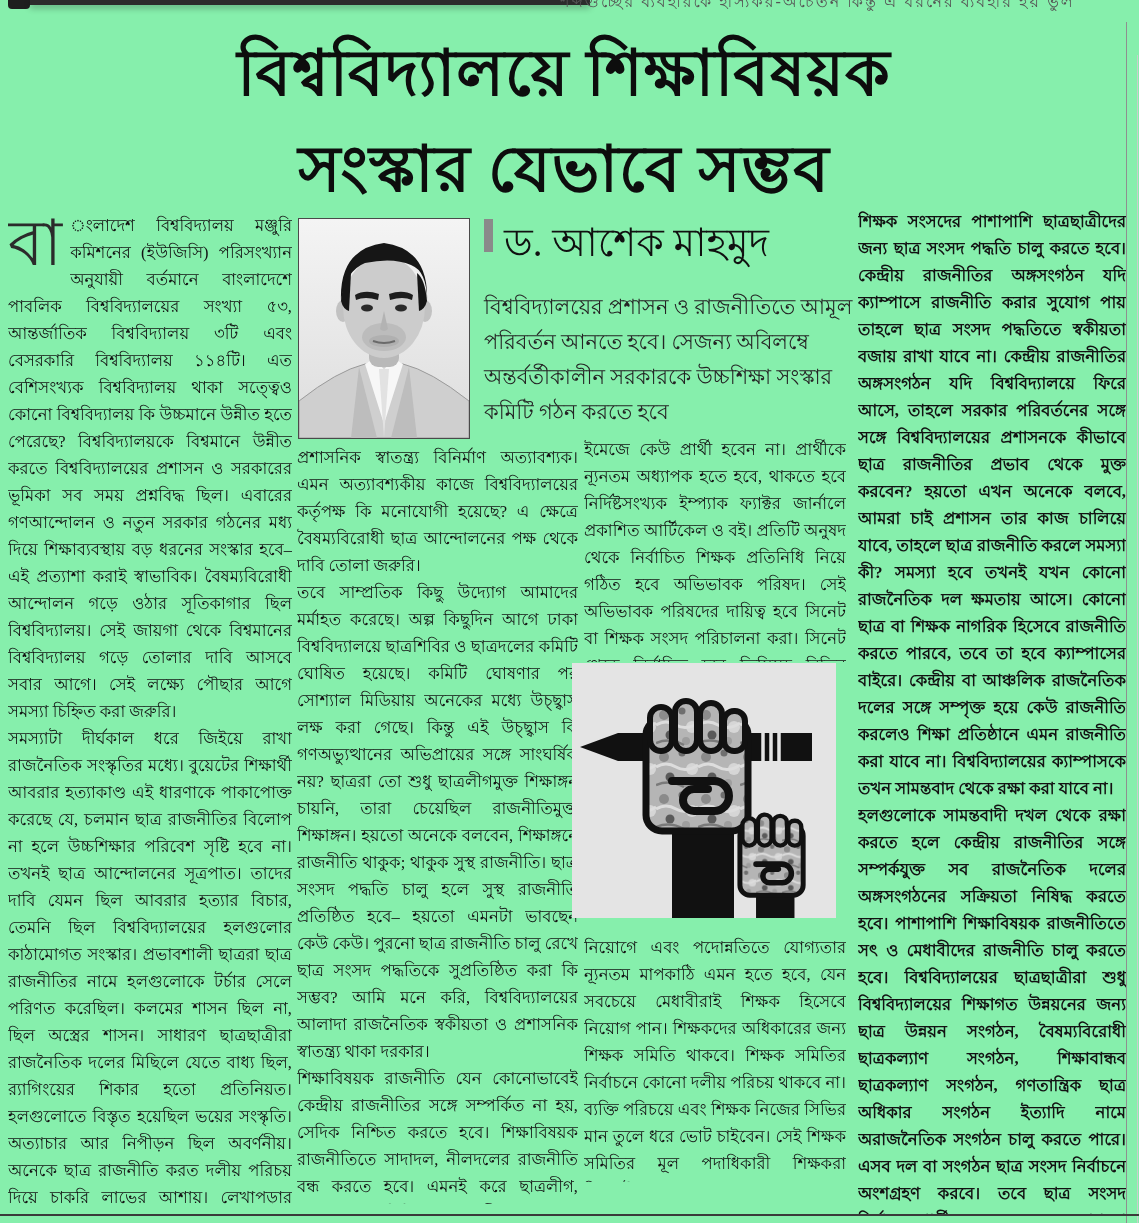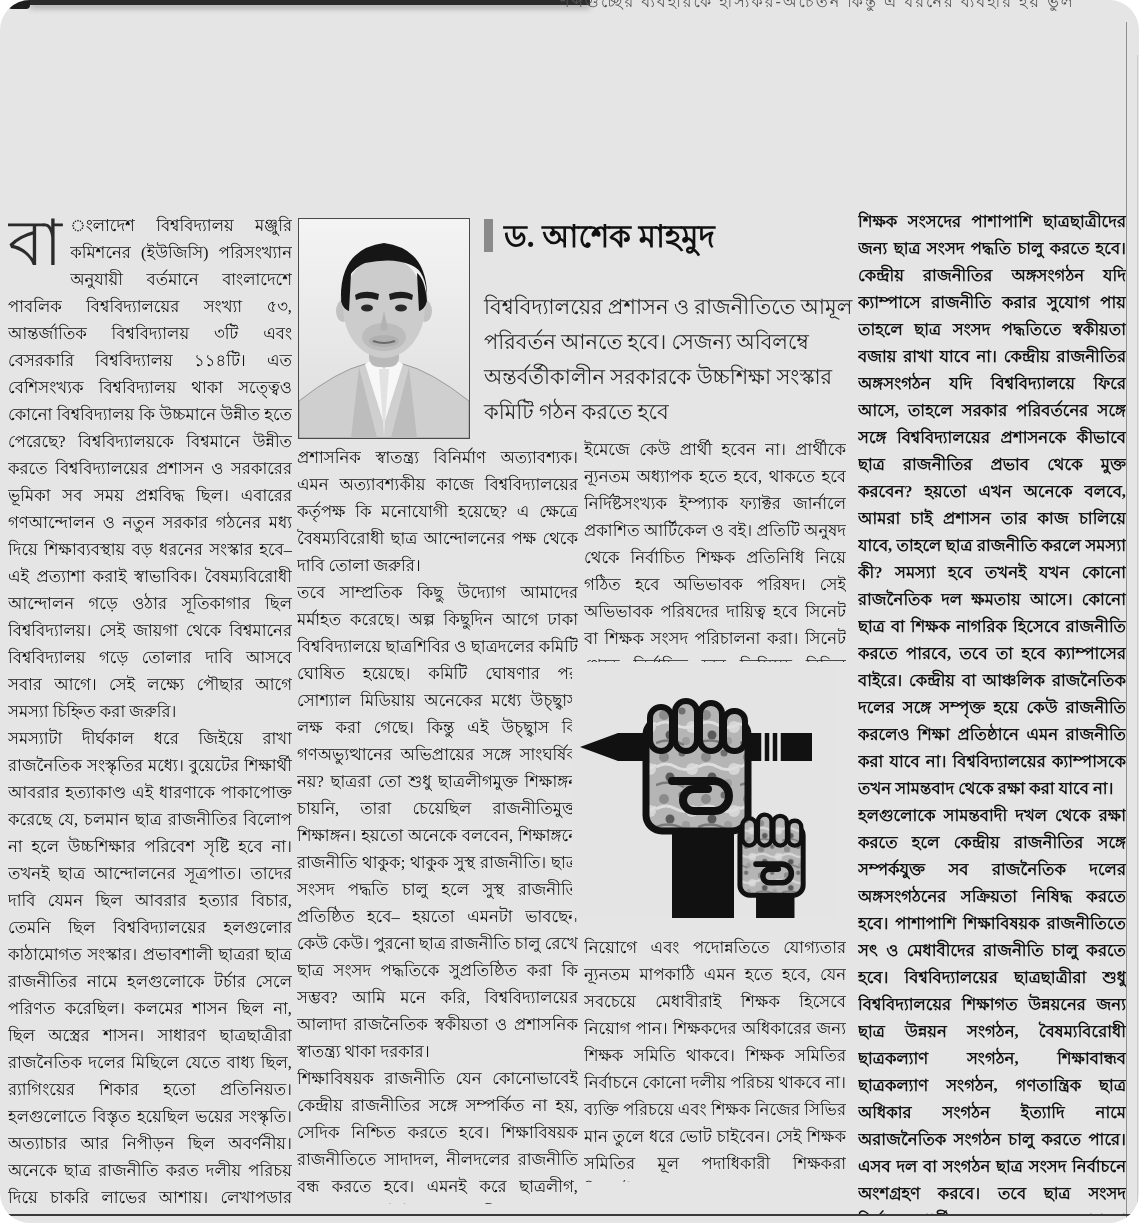--- a/index.html
+++ b/index.html
@@ -1,35 +1,35 @@
 <!DOCTYPE html>
 <html><head>
 <meta charset="utf-8">
 <style>
   html,body{margin:0;padding:0;background:#ffffff;}
   .page{
-    position:relative;width:1139px;height:1223px;background:#e5e5e5;
-    font-family:"Liberation Serif",serif;color:#111;overflow:hidden;border-radius:30px;
+    position:relative;width:1139px;height:1223px;background:#86efac;
+    font-family:"Liberation Serif",serif;color:#111;overflow:hidden;
   }
   
   .top-tab{position:absolute;left:8px;top:0;width:22px;height:9px;background:#1e1e1e;border-radius:0 0 4px 4px;}
   .top-bar{position:absolute;left:30px;top:0;width:560px;height:5px;background:#2c2c2c;box-shadow:0 3px 6px rgba(0,0,0,.30);}
   .top-clip{position:absolute;left:560px;top:0;width:579px;height:11px;overflow:hidden;}
   .top-clip span{display:block;margin-top:-11px;font-size:16px;color:#555;white-space:nowrap;letter-spacing:2px;}
   
   .right-rule{position:absolute;left:1126px;top:22px;bottom:0;width:1px;background:#8f8f8f;}
   .edge-rule{position:absolute;left:1137px;top:55px;bottom:0;width:1px;background:#cccccc;}
   .bottom-rule{position:absolute;left:0;top:1214px;width:1139px;height:2px;background:#3a3a3a;}
   
   .headline{position:absolute;left:0;top:26px;width:1128px;text-align:center;font-weight:700;
     font-size:64px;line-height:96px;color:#0d0d0d;letter-spacing:1px;}
   
   .photo{position:absolute;left:298px;top:218px;width:170px;height:219px;border:1px solid #4a4a4a;background:#e9e9e9;}
   .byline-bar{position:absolute;left:484px;top:219px;width:9px;height:33px;background:#8a8a8a;}
-  .byline{position:absolute;left:504px;top:212px;width:360px;font-size:31px;font-weight:700;color:#101010;}
+  .byline{position:absolute;left:504px;top:212px;width:360px;font-size:39px;font-weight:400;color:#101010;}
   .standfirst{position:absolute;left:484px;top:290px;width:376px;font-size:21px;line-height:35px;font-weight:400;color:#242424;}
   
   .col{position:absolute;font-size:16.5px;line-height:27px;text-align:justify;color:#121212;overflow:hidden;}
   .col p{margin:0;}
   .col1{left:8px;top:212px;width:284px;height:992px;}
   .col2{left:297px;top:444px;width:281px;height:760px;}
   .col3top{left:584px;top:436px;width:262px;height:226px;}
   .col3bot{left:584px;top:934px;width:262px;height:248px;}
   .col4{left:858px;top:208px;width:268px;height:1006px;font-weight:bold;}
   .dropcap{float:left;font-size:64px;line-height:56px;padding:4px 8px 0 0;color:#2b2b2b;font-weight:400;}
@@ -46,20 +46,22 @@
   <div class="top-bar"></div>
   <div class="top-clip">
     <span>শব্দগুচ্ছের ব্যবহারকে হাস্যকর-অচেতন   কিন্তু এ ধরনের ব্যবহার হয় ভুল</span>
   </div>
 
   <div class="right-rule"></div>
   <div class="edge-rule"></div>
   <div class="bottom-rule"></div>
 
   <div class="headline">
+    <div>বিশ্ববিদ্যালয়ে শিক্ষাবিষয়ক</div>
+    <div>সংস্কার যেভাবে সম্ভব</div>
   </div>
 
   <div class="photo">
     <svg width="170" height="219" viewBox="0 0 170 219">
       <defs>
         <linearGradient id="bgG" x1="0" y1="0" x2="0" y2="1">
           <stop offset="0" stop-color="#f4f4f4"></stop>
             <stop offset="1" stop-color="#dddddd"></stop>
         </linearGradient>
       </defs>

